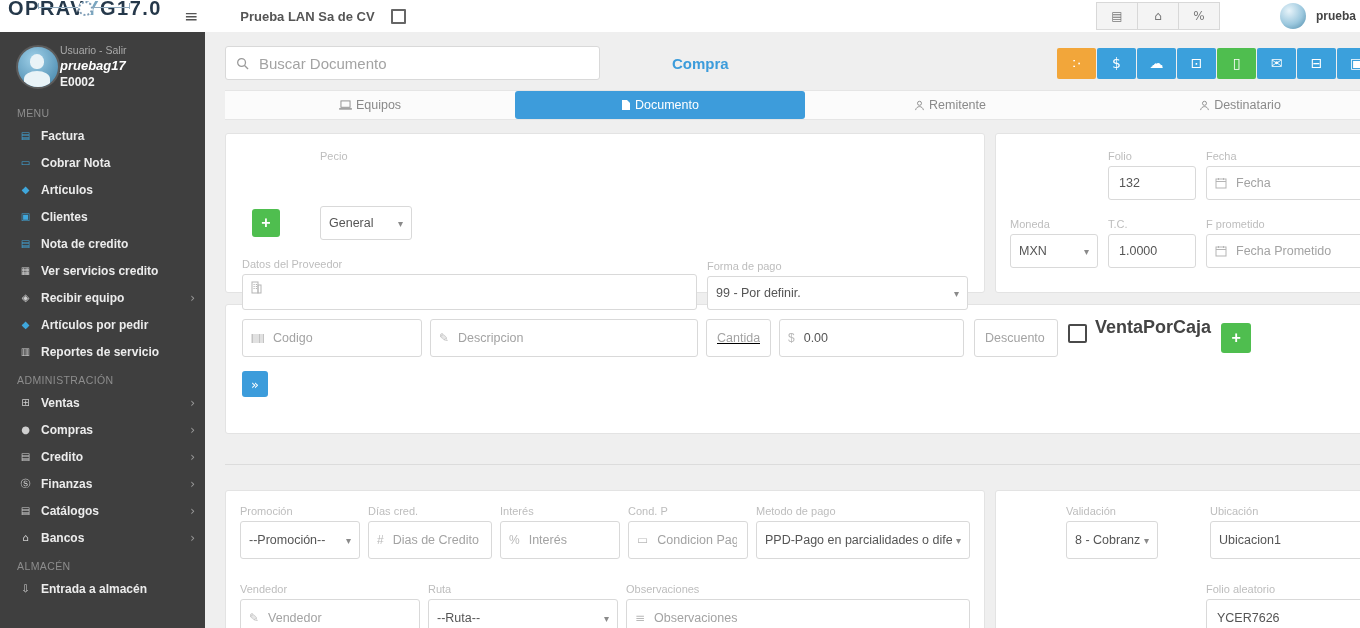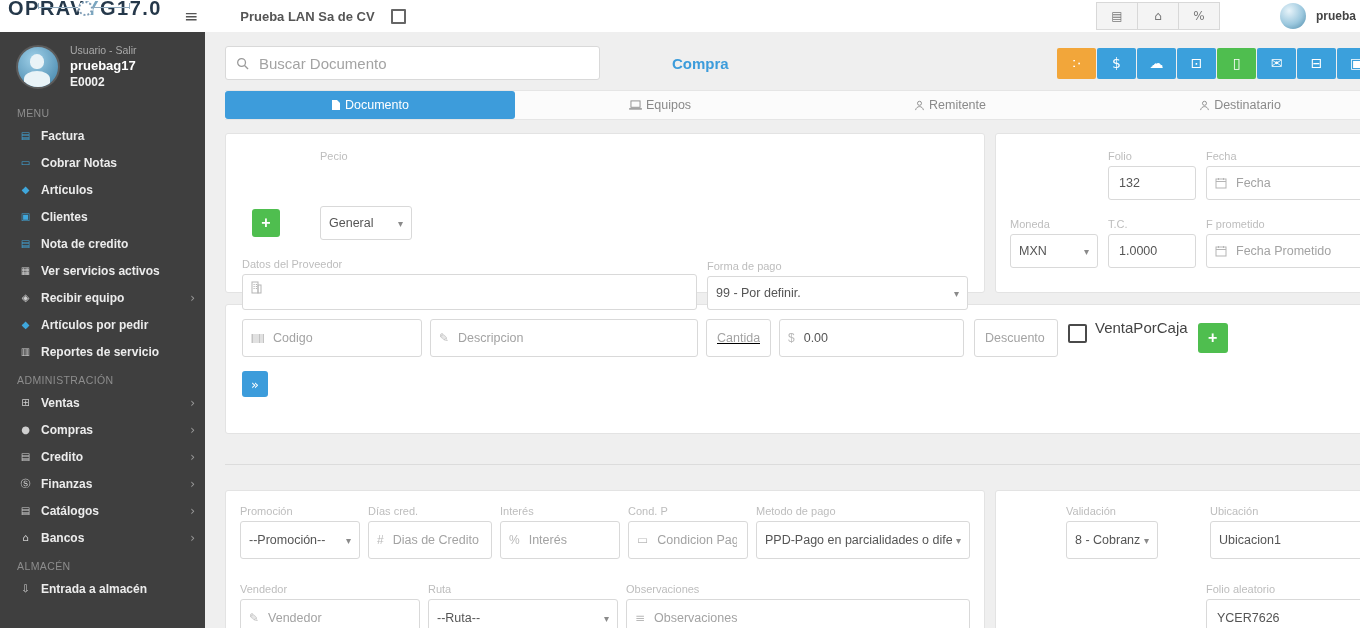--- a/index.html
+++ b/index.html
@@ -29,23 +29,23 @@
   .header-user{margin-left:10px;margin-right:4px;font-size:12px;font-weight:bold;color:#444;white-space:nowrap;}
 
   
   .body-row{display:flex;height:596px;}
   aside{width:205px;flex:0 0 205px;background:#3f3f3f;color:#e8e8e8;overflow:hidden;}
   .side-user{display:flex;align-items:center;padding:12px 0 8px 16px;}
   .avatar-circle{width:40px;height:40px;border-radius:50%;position:relative;overflow:hidden;
     background:radial-gradient(circle at 40% 30%,#9fd0e8,#3d7fa6);border:2px solid #5c5c5c;}
   .avatar-circle .head{position:absolute;left:12px;top:7px;width:14px;height:15px;border-radius:50% 50% 45% 45%;background:#e9f3f7;}
   .avatar-circle .shoulders{position:absolute;left:6px;top:24px;width:26px;height:16px;border-radius:50% 50% 0 0;background:#e9f3f7;}
-  .side-user-text{margin-left:10px;line-height:1.3;}
+  .side-user-text{line-height:1.3;}
   .su-role{font-size:10.5px;color:#a9a9a9;cursor:pointer;}
-  .su-name{font-size:13px;font-weight:bold;color:#fff;}
+  .su-name{font-size:13px;font-weight:bold;color:#fff;font-style:italic;}
   .su-code{font-size:12px;font-weight:bold;color:#f2f2f2;}
   .side-section-label{font-size:10.5px;color:#8d8d8d;padding:9px 0 3px 17px;letter-spacing:.4px;}
   .side-item{height:27px;display:flex;align-items:center;padding-left:17px;padding-right:10px;cursor:pointer;}
   .s-icon{width:17px;font-size:10px;margin-right:7px;text-align:center;flex:0 0 17px;}
   .ic-blue{color:#3fa7dc;}
   .ic-gray{color:#cfcfcf;}
   .s-label{font-size:12px;font-weight:bold;color:#ececec;white-space:nowrap;}
   .chev{margin-left:auto;color:#9a9a9a;font-size:12px;}
 
   main{flex:1;min-width:0;padding-left:20px;position:relative;}
@@ -98,21 +98,21 @@
   .grow{flex:1;min-width:0;}
   .ml8{margin-left:8px;}.ml10{margin-left:10px;}.ml40{margin-left:40px;gap:40px;}.ml98{margin-left:98px;}
   .ml52{margin-left:52px;}.ml56{margin-left:56px;}.ml196{margin-left:196px;}.ml68{margin-left:68px;}
   .plus-btn{width:28px;height:28px;margin-left:10px;margin-bottom:3px;border:0;border-radius:3px;
     background:#4fbe4f;color:#fff;font-size:16px;font-weight:bold;cursor:pointer;line-height:1;}
   .plus-btn.big{width:30px;height:30px;margin-bottom:4px;}
   .panel1{margin-top:13px;height:160px;}
   .panel2{margin-top:11px;width:1280px;height:130px;padding:14px 16px;}
   .cb-wrap{display:flex;align-items:center;margin-left:10px;margin-bottom:10px;align-self:center;}
   .cb{width:15px;height:15px;border:2px solid #4a4a4a;border-radius:2px;background:#fff;cursor:pointer;}
-  .cb-label{font-size:15px;color:#444;margin-left:8px;position:relative;top:-6px;}
+  .cb-label{font-size:18px;color:#444;margin-left:8px;position:relative;top:-6px;font-weight:bold;}
   .next-btn{margin-top:14px;width:26px;height:26px;border:0;border-radius:3px;background:#3c9cdb;
     color:#fff;font-size:13px;cursor:pointer;display:flex;align-items:center;justify-content:center;}
   .divider{width:1280px;border:0;border-top:1px solid #dcdcdc;margin:30px 0 0 0;}
   .panel3{margin-top:25px;align-items:stretch;}
   .panel3 .card{height:175px;}
   .p3pad{padding:14px;box-sizing:border-box;}
 </style>
 </head>
 <body>
 
@@ -160,37 +160,37 @@
         </div>
       </div>
       <nav id="side-nav">
           <div class="side-section-label">MENU</div>
           <div class="side-item">
             <span class="s-icon glyph ic-blue">▤</span>
             <span class="s-label">Factura</span>
           </div>
           <div class="side-item">
             <span class="s-icon glyph ic-blue">▭</span>
-            <span class="s-label">Cobrar Notas</span>
+            <span class="s-label">Cobrar Nota</span>
           </div>
           <div class="side-item">
             <span class="s-icon glyph ic-blue">◆</span>
             <span class="s-label">Artículos</span>
           </div>
           <div class="side-item">
             <span class="s-icon glyph ic-blue">▣</span>
             <span class="s-label">Clientes</span>
           </div>
           <div class="side-item">
             <span class="s-icon glyph ic-blue">▤</span>
             <span class="s-label">Nota de credito</span>
           </div>
           <div class="side-item">
             <span class="s-icon glyph ic-gray">▦</span>
-            <span class="s-label">Ver servicios activos</span>
+            <span class="s-label">Ver servicios credito</span>
           </div>
           <div class="side-item">
             <span class="s-icon glyph ic-gray">◈</span>
             <span class="s-label">Recibir equipo</span>
             <span class="chev glyph">›</span>
           </div>
           <div class="side-item">
             <span class="s-icon glyph ic-blue">◆</span>
             <span class="s-label">Artículos por pedir</span>
           </div>
@@ -274,36 +274,36 @@
             <button class="tool-btn" style="background-color: rgb(59, 160, 220);">
               <span class="glyph">⊟</span>
             </button>
             <button class="tool-btn" style="background-color: rgb(59, 160, 220);">
               <span class="glyph">▣</span>
             </button>
           </div>
       </div>
 
       <div class="tabs-row" id="tabs-row">
-          <div class="tab active">
-            <span style="display: flex;">
-              <svg width="10" height="12" viewBox="0 0 10 12">
-                <path d="M1 1h5l3 3v7H1z" fill="currentColor"></path>
-              </svg>
-            </span>
-            <span>Documento</span>
-          </div>
           <div class="tab">
             <span style="display: flex;">
               <svg width="13" height="10" viewBox="0 0 14 11">
                 <rect x="2" y="1" width="10" height="7" fill="none" stroke="currentColor"></rect>
                 <path d="M0 9.8h14" stroke="currentColor" stroke-width="1.5"></path>
               </svg>
             </span>
             <span>Equipos</span>
+          </div>
+          <div class="tab active">
+            <span style="display: flex;">
+              <svg width="10" height="12" viewBox="0 0 10 12">
+                <path d="M1 1h5l3 3v7H1z" fill="currentColor"></path>
+              </svg>
+            </span>
+            <span>Documento</span>
           </div>
           <div class="tab">
             <span style="display: flex;">
               <svg width="11" height="11" viewBox="0 0 12 12">
                 <circle cx="6" cy="3.6" r="2.2" fill="none" stroke="currentColor"></circle>
                 <path d="M1.7 11c.6-2.5 2.3-3.8 4.3-3.8s3.7 1.3 4.3 3.8" fill="none" stroke="currentColor"></path>
               </svg>
             </span>
             <span>Remitente</span>
           </div>

